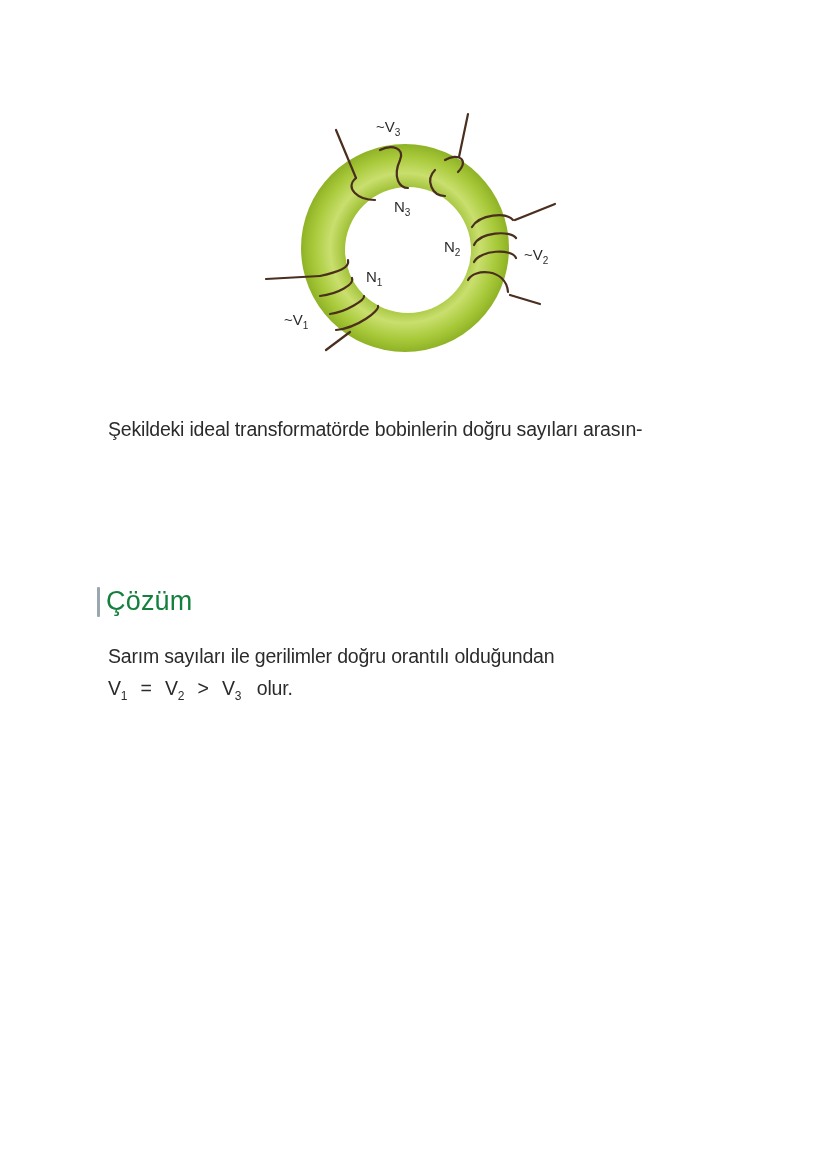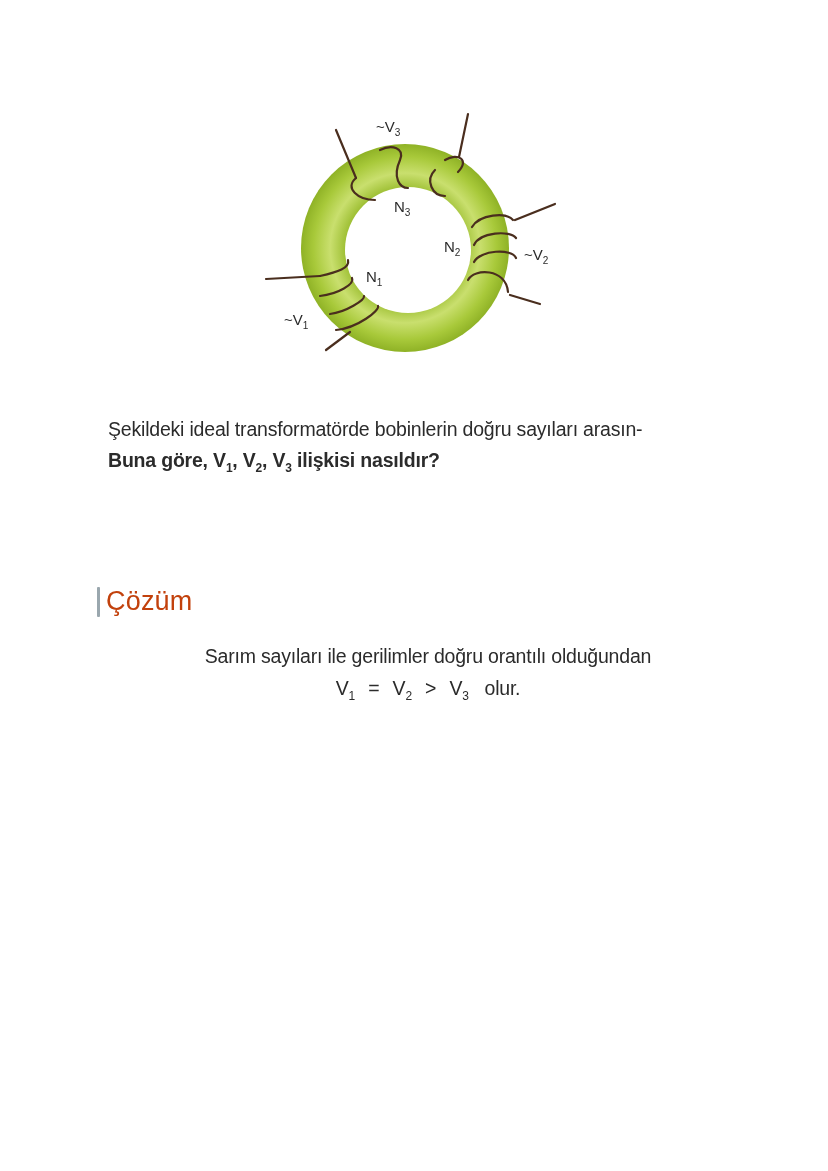--- a/index.html
+++ b/index.html
@@ -9,23 +9,23 @@
     .figure svg { width: 320px; height: 270px; display: block; }
     .lbl { font-family: "Liberation Sans", sans-serif; font-size: 15px; fill: #2b2b2b; }
     .sub { font-size: 10px; }
     .question { position: absolute; left: 108px; top: 414px; width: 640px; font-size: 19.5px; line-height: 31px; letter-spacing: -0.2px; }
     .question p { margin: 0; }
     .bold { font-weight: bold; }
     sub { font-size: 12px; vertical-align: -5px; line-height: 0; }
     .rel { margin-left: 8px; margin-right: 8px; }
     .sol-head { position: absolute; left: 97px; top: 586px; display: flex; align-items: center; }
     .sol-bar { width: 3px; height: 30px; background: #9aa7ae; margin-right: 6px; border-radius: 1px; }
-    .sol-title { font-size: 27px; color: #c2410c; letter-spacing: 0.2px; }
+    .sol-title { font-size: 27px; color: #15803d; letter-spacing: 0.2px; }
     .solution { position: absolute; left: 108px; top: 640px; width: 640px; font-size: 19.5px; line-height: 32px; letter-spacing: -0.2px; }
-    .solution p { margin: 0; text-align: center; }
+    .solution p { margin: 0; }
   </style>
 </head>
 <body>
 
 <div class="figure">
   <svg viewBox="0 0 320 270">
     <defs>
       <radialGradient id="coreGrad" cx="50%" cy="50%" r="50%">
         <stop offset="55%" stop-color="#98bb2c"></stop>
         <stop offset="72%" stop-color="#c9df6e"></stop>
@@ -83,27 +83,20 @@
       <text class="lbl" x="106" y="182"><tspan>N</tspan><tspan class="sub" dy="4">1</tspan></text>
     </g>
     <g>
       <text class="lbl" x="24" y="225"><tspan>~V</tspan><tspan class="sub" dy="4">1</tspan></text>
     </g>
   </svg>
 </div>
 
 <div class="question">
   <p>Şekildeki ideal transformatörde bobinlerin doğru sayıları arasın-</p>
-  <p class="bold">
-    <span>Buna göre,</span>
-    <span>V</span><sub>1</sub>,
-    <span>V</span><sub>2</sub>,
-    <span>V</span><sub>3</sub>
-    <span>ilişkisi nasıldır?</span>
-  </p>
 </div>
 
 <div class="sol-head">
   <span class="sol-bar"></span>
   <span class="sol-title">Çözüm</span>
 </div>
 
 <div class="solution">
   <p>Sarım sayıları ile gerilimler doğru orantılı olduğundan</p>
   <p>

